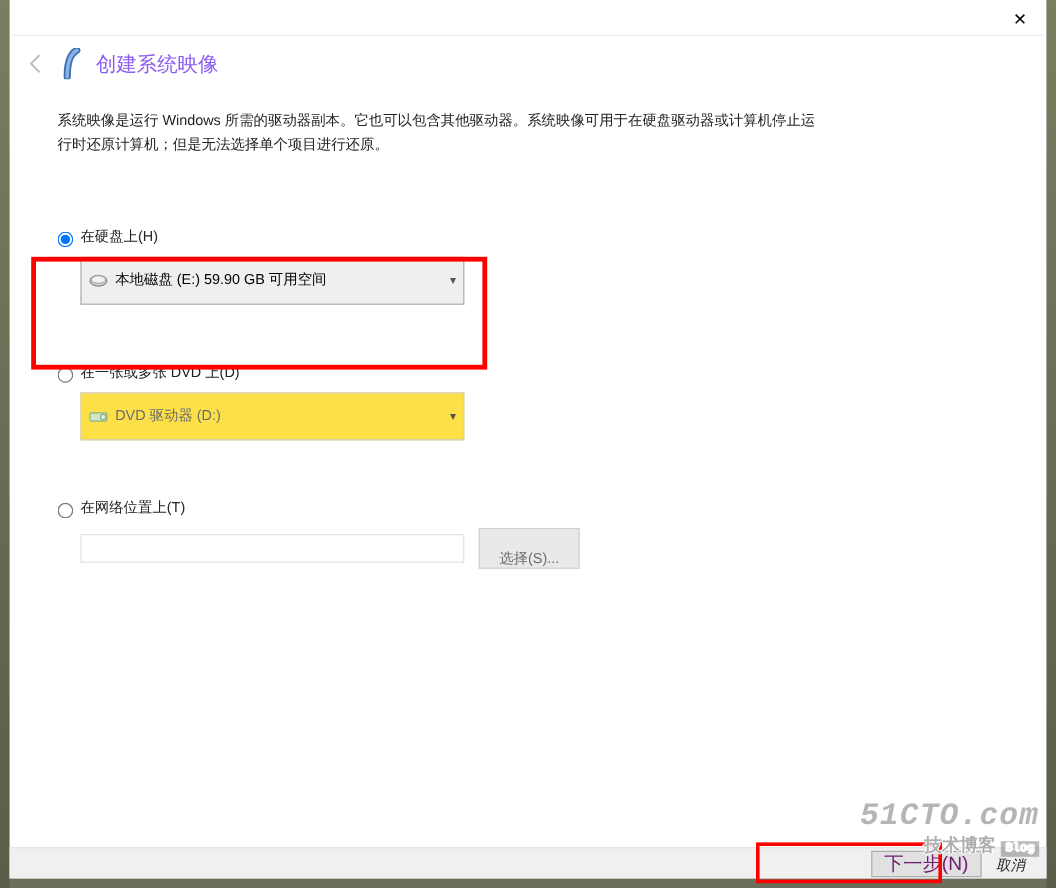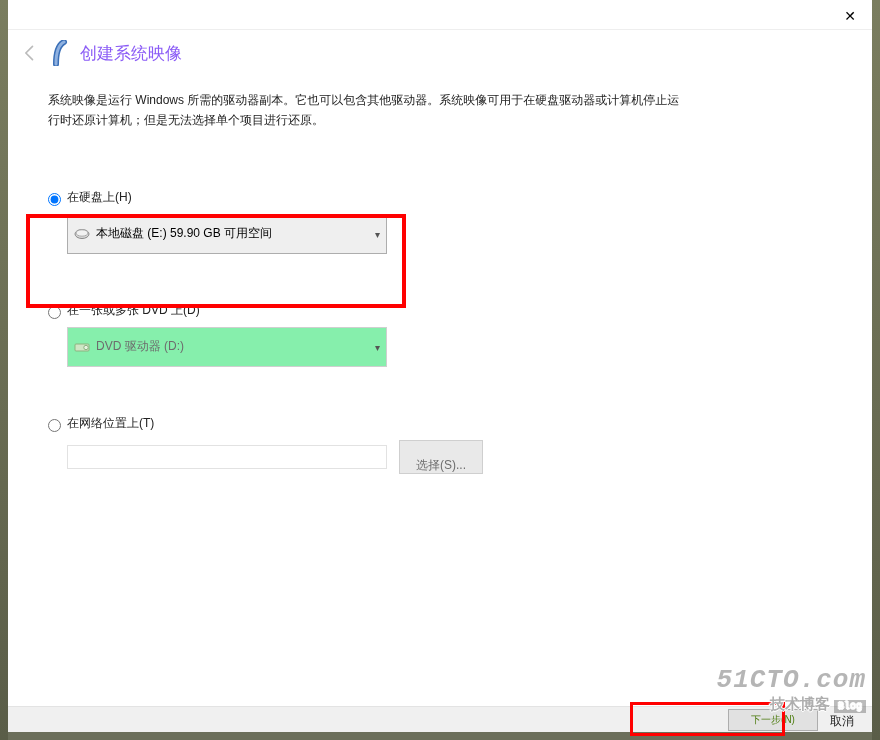--- a/index.html
+++ b/index.html
@@ -58,21 +58,21 @@
   .opt label { font-size:12px; color:#222; }
   .select-wrap {
     margin-left:19px; margin-top:8px; position:relative;
   }
   .fake-select {
     width:320px; height:40px;
     border:1px solid #adadad; background:#efefef;
     display:flex; align-items:center; padding:0 6px; gap:6px;
     position:relative;
   }
-  .fake-select.disabled { color:#6d6d6d; border-color:#cfcfcf; background:#86efac; }
+  .fake-select.disabled { color:#6d6d6d; border-color:#cfcfcf; background:#fde047; }
   .fake-select .chev {
     position:absolute; right:6px; top:50%; transform:translateY(-50%);
     font-size:10px; color:#555;
   }
   .disk-icon svg, .dvd-icon svg { width:16px; height:12px; display:block; }
   .net-row {
     display:flex; gap:12px; margin-left:19px; margin-top:8px; align-items:center;
   }
   .net-input {
     width:320px; height:24px;
@@ -88,25 +88,25 @@
     position:absolute; left:26px; top:214px; width:380px; height:94px;
     border:4px solid #ff0000; pointer-events:none;
   }
   .footer {
     position:absolute; left:8px; right:8px; bottom:8px; height:26px;
     background:#f0f0f0; border-top:1px solid #e3e3e3;
     display:flex; justify-content:flex-end; align-items:flex-start;
     padding-right:18px; gap:12px;
   }
   .win-btn {
-    min-width:90px; height:22px; font-size:10px;
-    border:1px solid #adadad; background:#e1e1e1; color:#4d7c0f;
+    min-width:90px; height:22px; font-size:16px;
+    border:1px solid #adadad; background:#e1e1e1; color:#701a75;
     padding:0 10px; margin-top:2px;
   }
-  .txt-cancel { color:#222; font-size:12px; margin-top:6px; }
+  .txt-cancel { color:#222; font-size:12px; margin-top:6px;font-style:italic; }
   .hl-red-2 {
     position:absolute; right:95px; bottom:4px; width:155px; height:34px;
     border:3px solid #ff0000; pointer-events:none;
   }
   
   .wm {
     position:absolute; right:14px; bottom:26px;
     font-family: Liberation Mono, monospace;
     text-align:right; pointer-events:none; user-select:none;
   }

